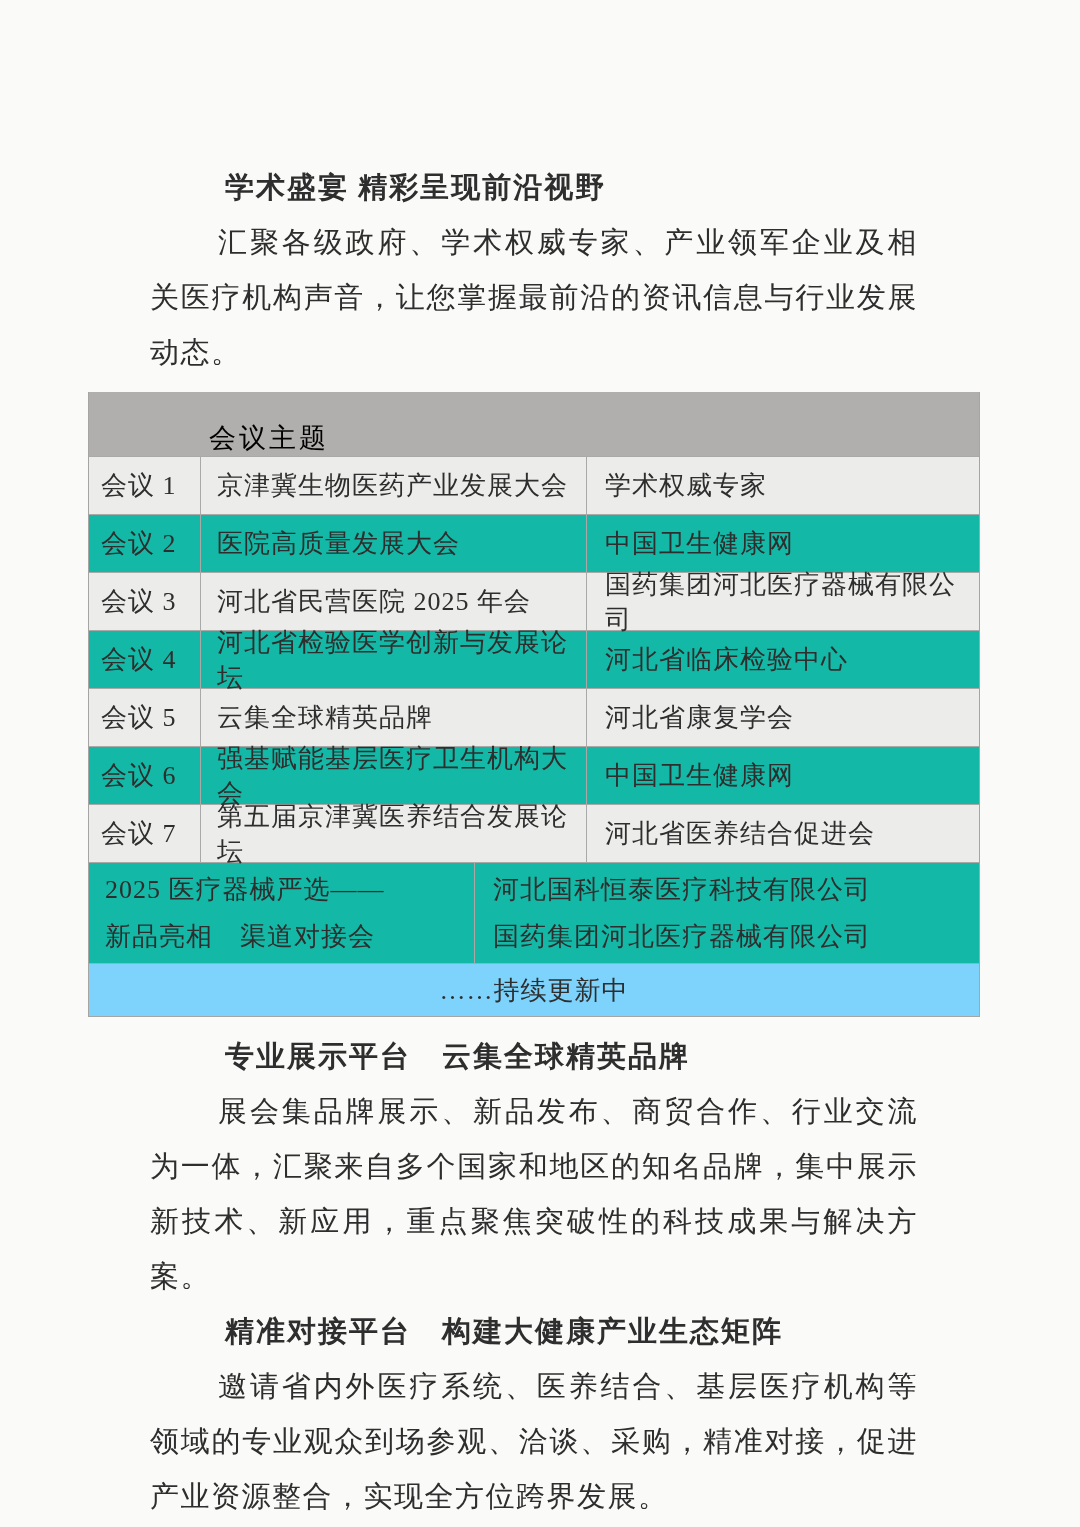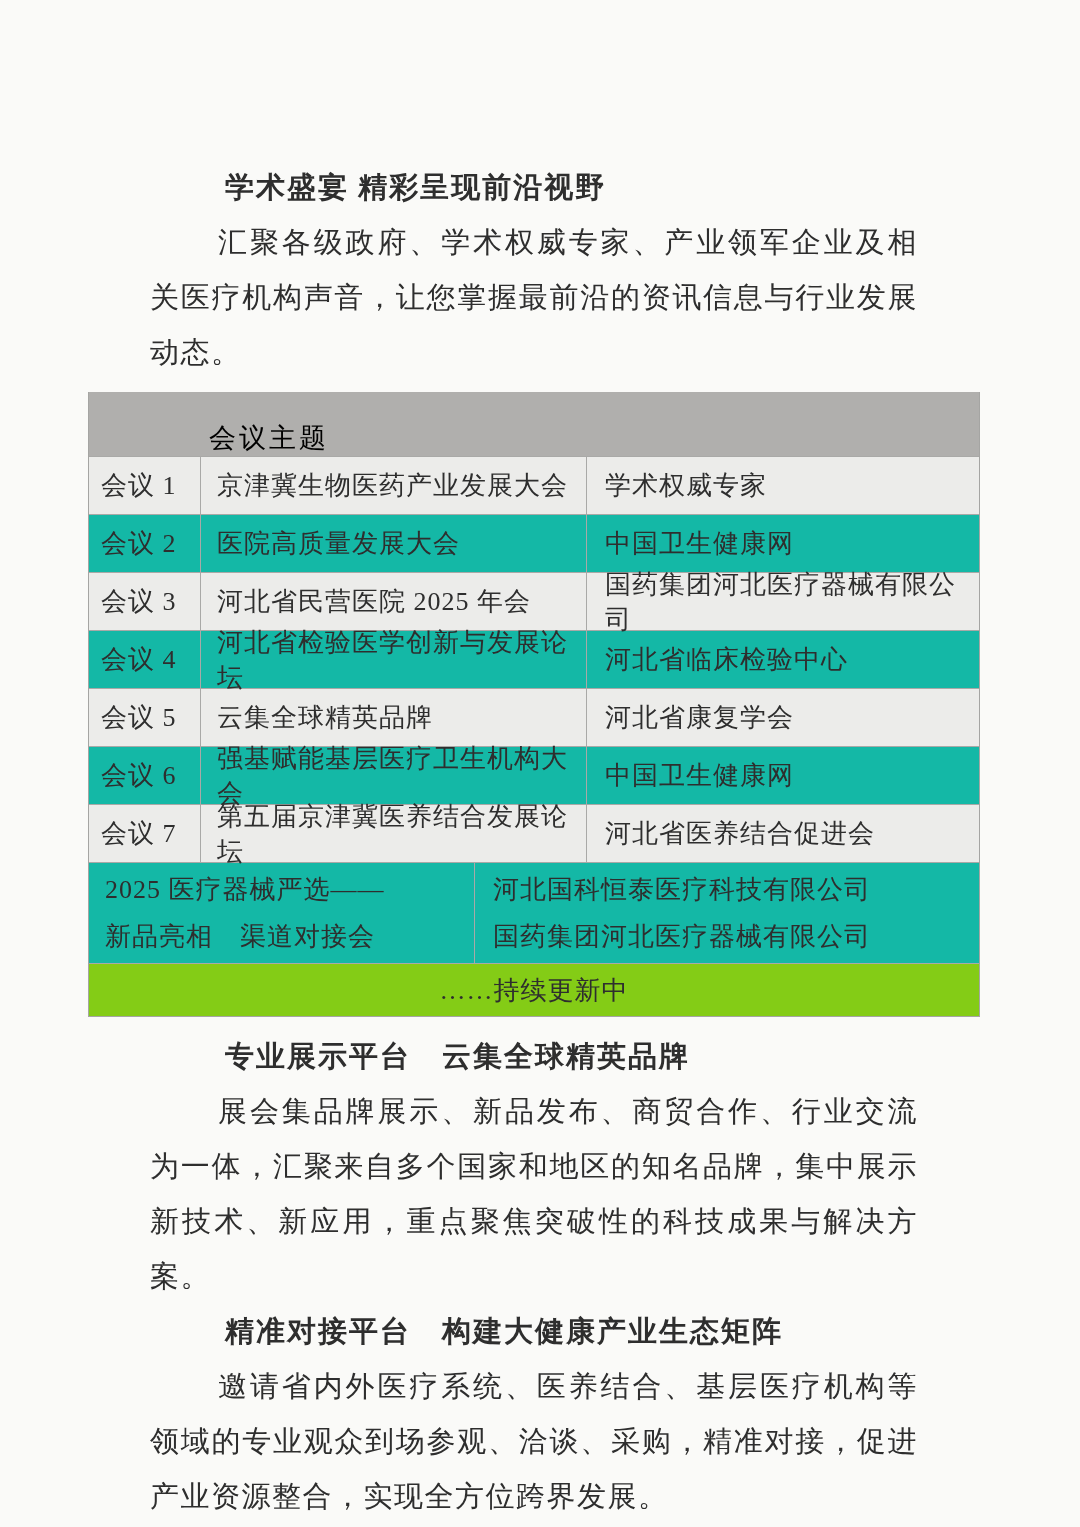--- a/index.html
+++ b/index.html
@@ -34,21 +34,21 @@
   .t-row{display:flex;height:57px;align-items:center;border-top:1px solid #a9a9a7;background:#14b8a6;}
   .t-row.alt{background:#ececea;}
   .t-row.tall{height:100px;}
   .td{box-sizing:border-box;height:100%;display:flex;flex-direction:column;justify-content:center;}
   .c1{width:112px;flex:none;padding-left:12px;border-right:1px solid #a9a9a7;}
   .c2{width:386px;flex:none;padding-left:16px;border-right:1px solid #a9a9a7;}
   .c3{flex:1;padding-left:18px;}
   .tall .c2 span,.tall .c3 span{display:block;line-height:47px;}
   .t-footer{
     display:flex;height:52px;align-items:center;justify-content:center;
-    border-top:1px solid #a9a9a7;background:#84cc16;font-size:26px;letter-spacing:1px;
+    border-top:1px solid #a9a9a7;background:#7dd3fc;font-size:26px;letter-spacing:1px;
   }
   .gap-sm{height:12px;}
 </style>
 </head>
 <body>
 
 <div class="page">
 
   <h2 class="sec-heading">学术盛宴 精彩呈现前沿视野</h2>
   <p class="sec-paragraph">汇聚各级政府、学术权威专家、产业领军企业及相关医疗机构声音，让您掌握最前沿的资讯信息与行业发展动态。</p>

